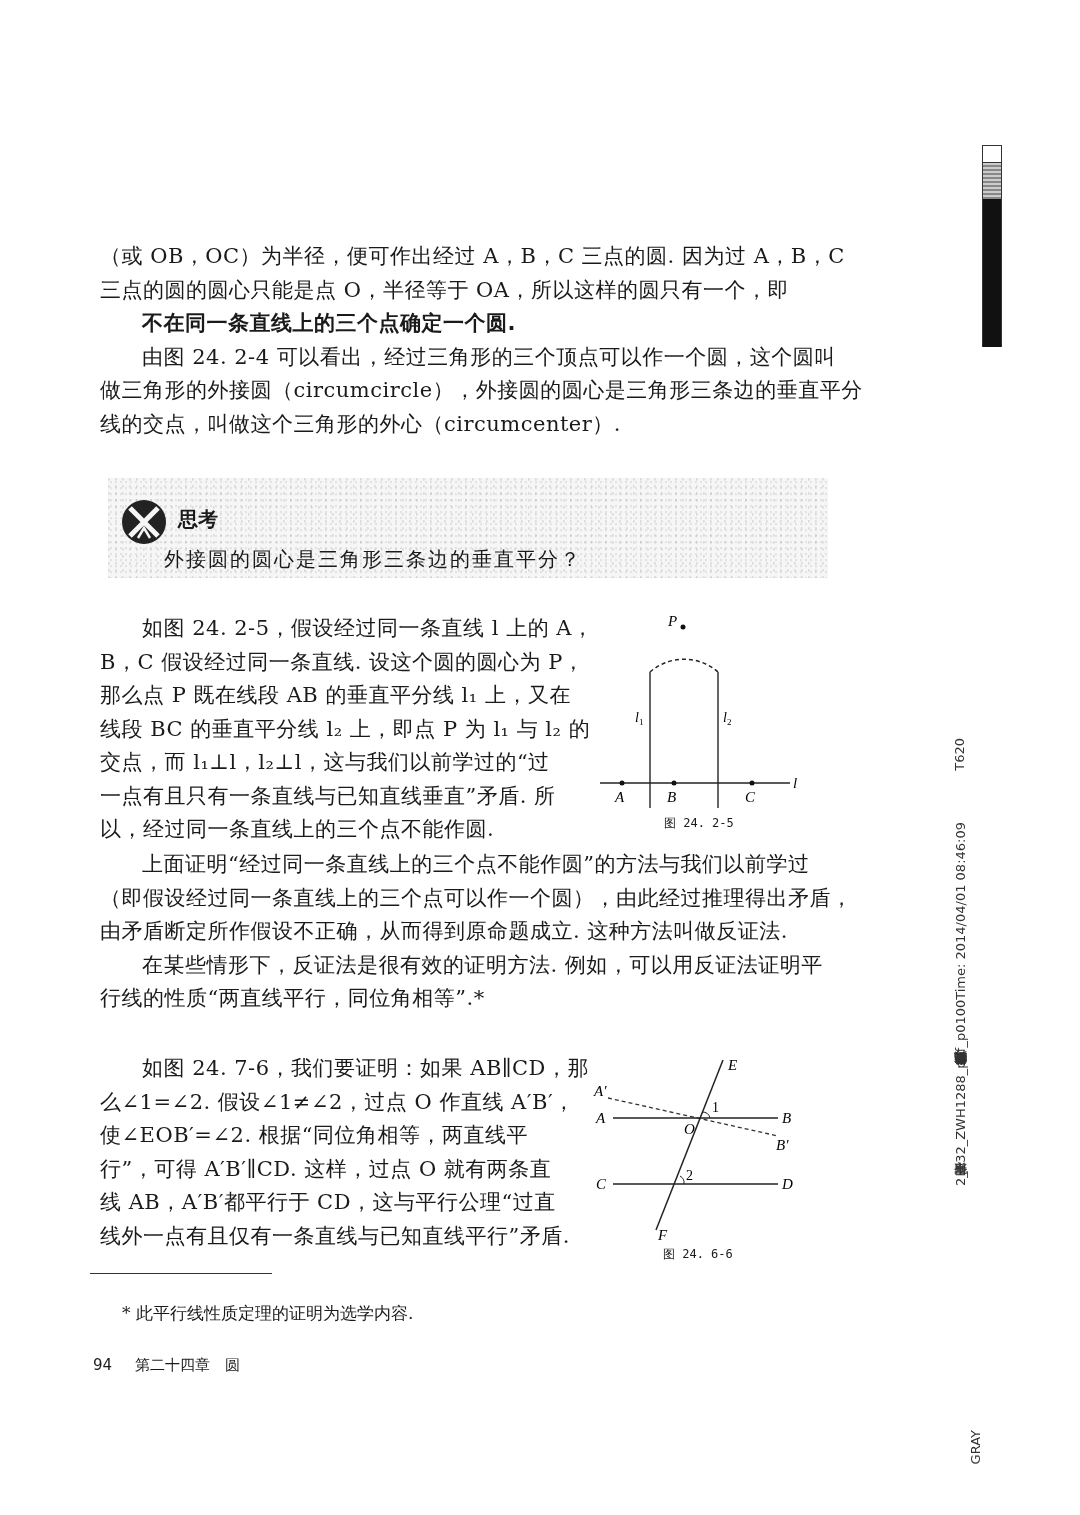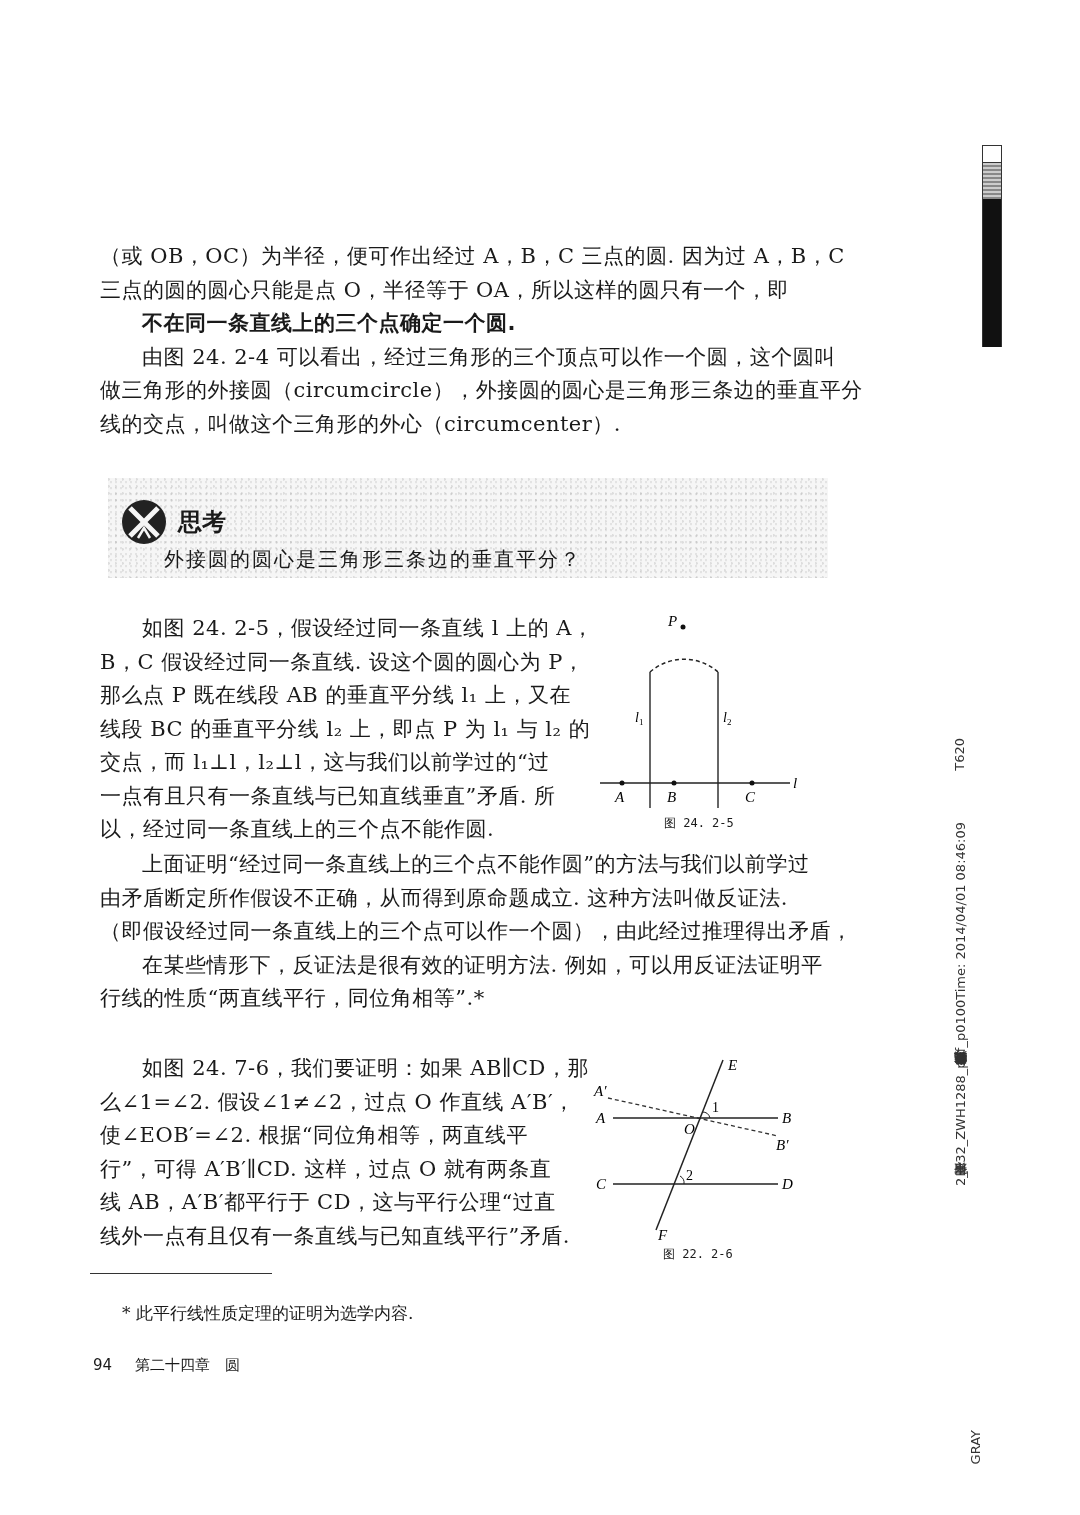--- a/index.html
+++ b/index.html
@@ -20,21 +20,21 @@
   
   .think-box {
     position: absolute; left: 108px; top: 478px; width: 720px; height: 100px;
     background:
       radial-gradient(circle at 10% 20%, rgba(0,0,0,0.10) 1px, transparent 1.5px) 0 0/7px 7px,
       radial-gradient(circle at 60% 70%, rgba(0,0,0,0.08) 1px, transparent 1.5px) 0 0/5px 6px,
       #f6f6f6;
   }
   .think-icon { position: absolute; left: 12px; top: 20px; width: 48px; height: 48px; }
   .think-title {
-    position: absolute; left: 70px; top: 28px; font-size: 24px; font-weight: bold;
+    position: absolute; left: 70px; top: 28px; font-size: 20px; font-weight: bold;
     font-family: "DejaVu Sans", "Liberation Sans", sans-serif;
   }
   .think-q { position: absolute; left: 56px; top: 68px; font-size: 20px; letter-spacing: 2px; }
 
   .fig { position: absolute; }
   .fig-caption { position: absolute; font-size: 12px; font-family: "DejaVu Sans Mono", monospace; }
 
   .footnote-rule { position: absolute; left: 90px; top: 1273px; width: 182px; height: 1px; background: #333; }
   .footnote { position: absolute; left: 122px; top: 1302px; font-size: 17px; }
   .page-footer { position: absolute; left: 93px; top: 1356px; font-size: 15px; }
@@ -97,22 +97,22 @@
   <text x="128" y="110" font-size="14" font-style="italic" font-family="Liberation Serif, serif"><tspan>l</tspan><tspan font-size="9" font-style="normal" dy="3">2</tspan></text>
   <text x="20" y="190" font-size="15" font-style="italic" font-family="Liberation Serif, serif">A</text>
   <text x="72" y="190" font-size="15" font-style="italic" font-family="Liberation Serif, serif">B</text>
   <text x="150" y="190" font-size="15" font-style="italic" font-family="Liberation Serif, serif">C</text>
   <text x="198" y="176" font-size="15" font-style="italic" font-family="Liberation Serif, serif">l</text>
 </svg>
 <div class="fig-caption" style="left:664px; top:815px;">图 24. 2-5</div>
 
 <div class="para" style="top:848px;">
   <span class="ln indent">上面证明“经过同一条直线上的三个点不能作圆”的方法与我们以前学过</span>
+  <span class="ln">（即假设经过同一条直线上的三个点可以作一个圆），由此经过推理得出矛盾，</span>
   <span class="ln">由矛盾断定所作假设不正确，从而得到原命题成立. 这种方法叫做反证法.</span>
-  <span class="ln">（即假设经过同一条直线上的三个点可以作一个圆），由此经过推理得出矛盾，</span>
   <span class="ln indent">在某些情形下，反证法是很有效的证明方法. 例如，可以用反证法证明平</span>
   <span class="ln">行线的性质“两直线平行，同位角相等”.*</span>
 </div>
 
 <div class="para" style="top:1052px; width:475px;">
   <span class="ln indent">如图 24. 7-6，我们要证明：如果 AB∥CD，那</span>
   <span class="ln">么∠1=∠2. 假设∠1≠∠2，过点 O 作直线 A′B′，</span>
   <span class="ln">使∠EOB′=∠2. 根据“同位角相等，两直线平</span>
   <span class="ln">行”，可得 A′B′∥CD. 这样，过点 O 就有两条直</span>
   <span class="ln">线 AB，A′B′都平行于 CD，这与平行公理“过直</span>
@@ -131,21 +131,21 @@
   <text x="8" y="71" font-size="15" font-style="italic" font-family="Liberation Serif, serif">A</text>
   <text x="194" y="71" font-size="15" font-style="italic" font-family="Liberation Serif, serif">B</text>
   <text x="188" y="98" font-size="15" font-style="italic" font-family="Liberation Serif, serif">B′</text>
   <text x="96" y="82" font-size="15" font-style="italic" font-family="Liberation Serif, serif">O</text>
   <text x="124" y="60" font-size="14" font-family="Liberation Serif, serif">1</text>
   <text x="98" y="128" font-size="14" font-family="Liberation Serif, serif">2</text>
   <text x="8" y="137" font-size="15" font-style="italic" font-family="Liberation Serif, serif">C</text>
   <text x="194" y="137" font-size="15" font-style="italic" font-family="Liberation Serif, serif">D</text>
   <text x="70" y="188" font-size="15" font-style="italic" font-family="Liberation Serif, serif">F</text>
 </svg>
-<div class="fig-caption" style="left:663px; top:1246px;">图 22. 2-6</div>
+<div class="fig-caption" style="left:663px; top:1246px;">图 24. 6-6</div>
 
 <div class="footnote-rule"></div>
 <div class="footnote">* 此平行线性质定理的证明为选学内容.</div>
 <div class="page-footer">
   <span class="num">94</span>
   <span>第二十四章　圆</span>
 </div>
 
 <div class="side-strip">
   <div class="white"></div>

